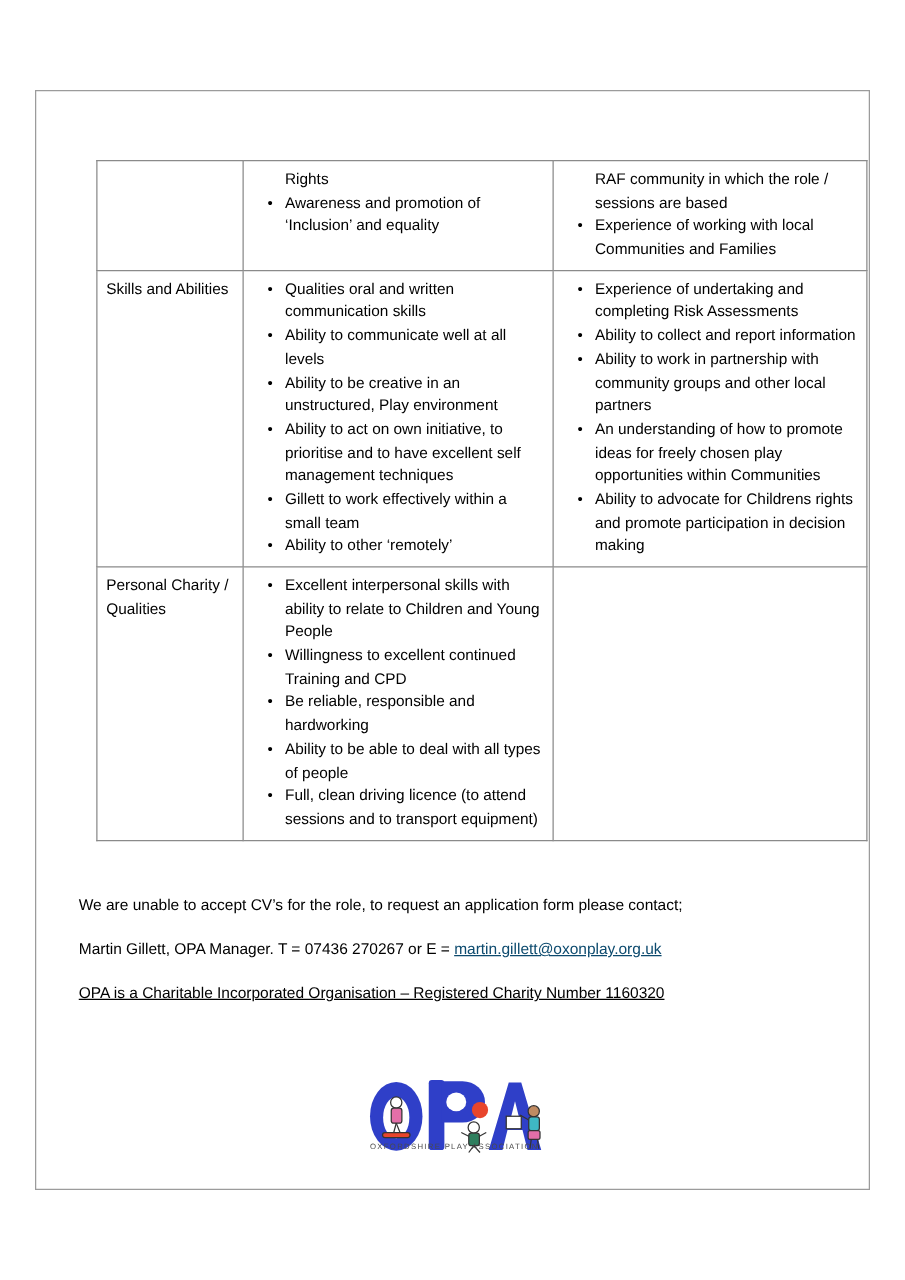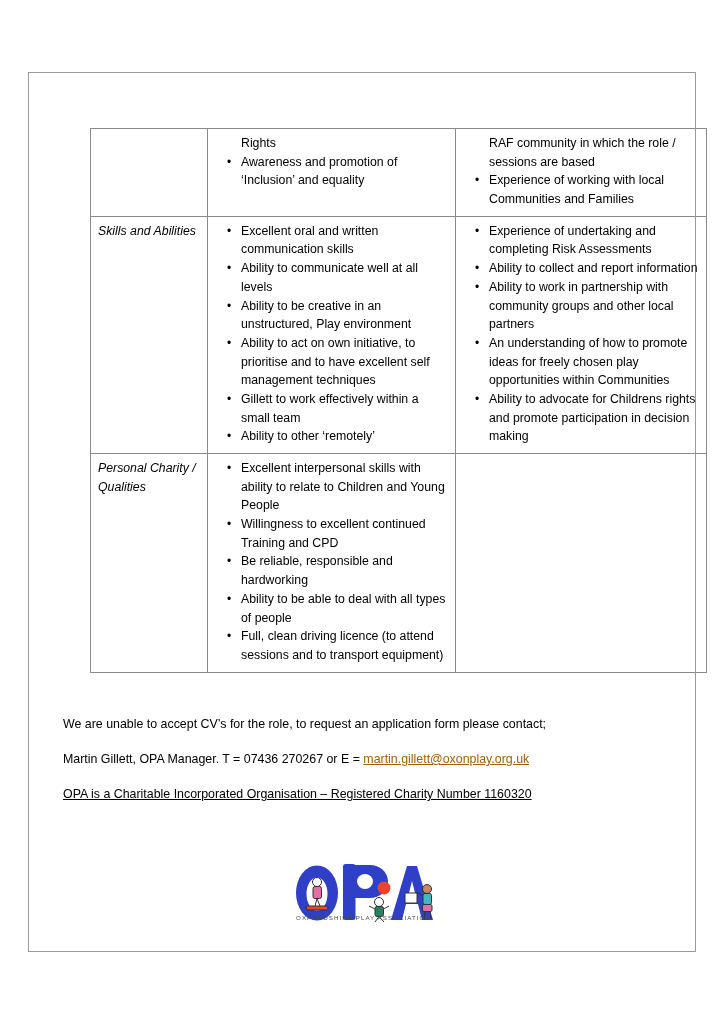--- a/index.html
+++ b/index.html
@@ -29,30 +29,29 @@
   }
 
   
   #criteria-table {
     position: absolute;
     left: 48px;
     top: 55px;
     width: 571px;
     border-collapse: collapse;
     table-layout: fixed;
-    margin-left: 13px;
   }
   #criteria-table td {
     border: 1px solid #8a8a8a;
     vertical-align: top;
     padding: 5px 7px 7px 7px;
     font-size: 12.3px;
     line-height: 1.52;
   }
-  td.col-label { width: 102px; font-style: italic; }
+  td.col-label { width: 102px; }
   td.col-mid   { width: 233px; }
   td.col-right { width: 236px; }
 
   .cell-lead {
     margin: 0 0 0 26px;
     padding: 0;
   }
   ul.bullets {
     margin: 0;
     padding: 0 0 0 26px;
@@ -90,21 +89,21 @@
   #contact-line-2 { top: 678px; }
   #charity-line   { top: 713px; }
   #closing-line   { top: 748px; }
 
   .bold-underline {
     font-weight: normal;
     text-decoration: underline;
     font-size: 12.4px;
   }
   a.email-link {
-    color: #a16207;
+    color: #0c4a6e;
     text-decoration: underline;
   }
   sup.ordinal {
     font-size: 0.66em;
     vertical-align: super;
     line-height: 0;
   }
 
   
   #opa-logo {
@@ -152,21 +151,21 @@
           </ul>
         </td>
       </tr>
 
       <tr>
         <td class="col-label">
           <span class="label-text">Skills and Abilities</span>
         </td>
         <td class="col-mid">
           <ul class="bullets">
-            <li>Excellent oral and written communication skills</li>
+            <li>Qualities oral and written communication skills</li>
             <li>Ability to communicate well at all levels</li>
             <li>Ability to be creative in an unstructured, Play environment</li>
             <li>Ability to act on own initiative, to prioritise and to have excellent self management techniques</li>
             <li>Gillett to work effectively within a small team</li>
             <li>Ability to other ‘remotely’</li>
           </ul>
         </td>
         <td class="col-right">
           <ul class="bullets">
             <li>Experience of undertaking and completing Risk Assessments</li>

